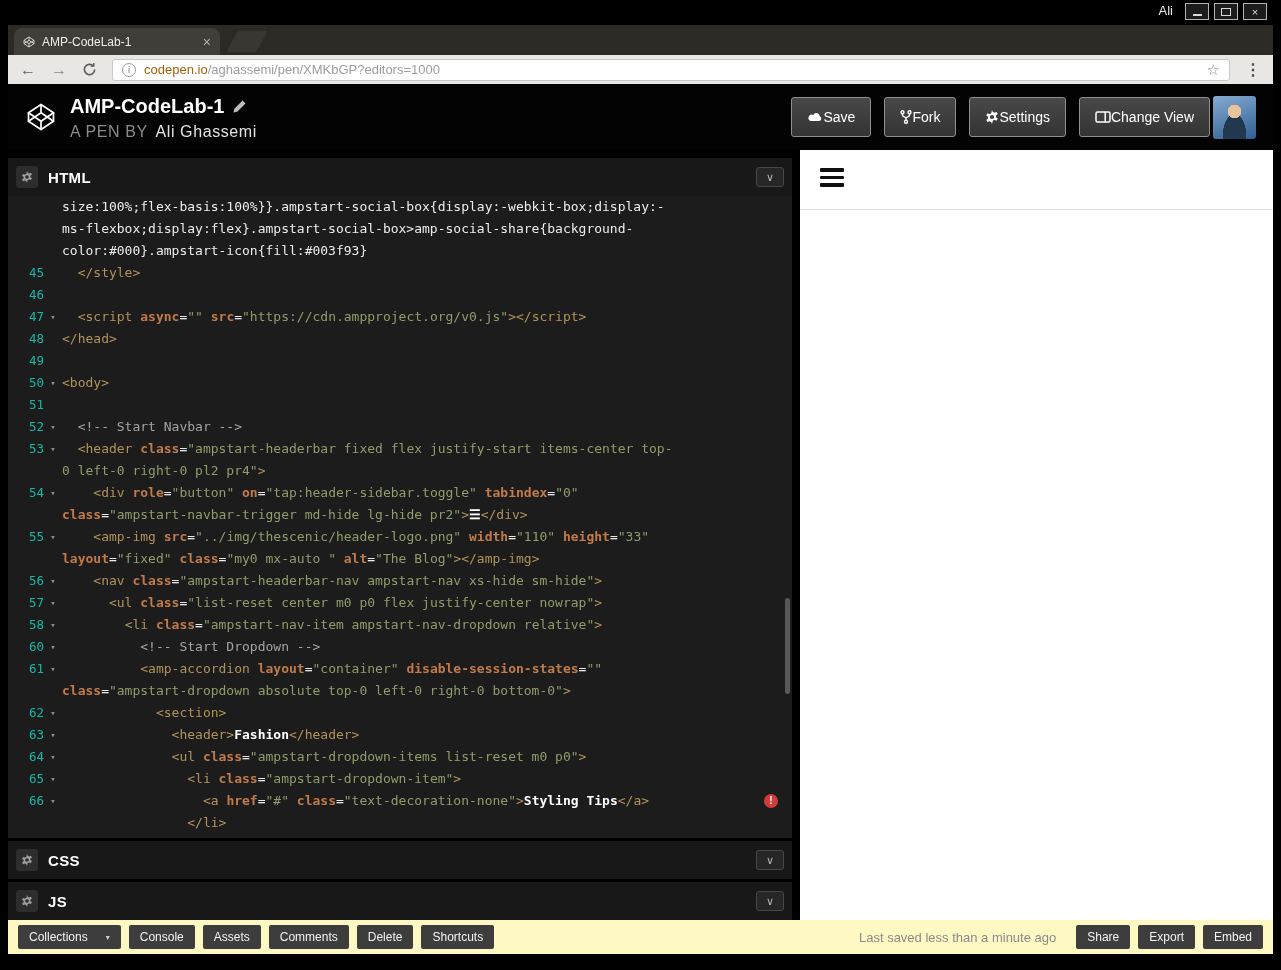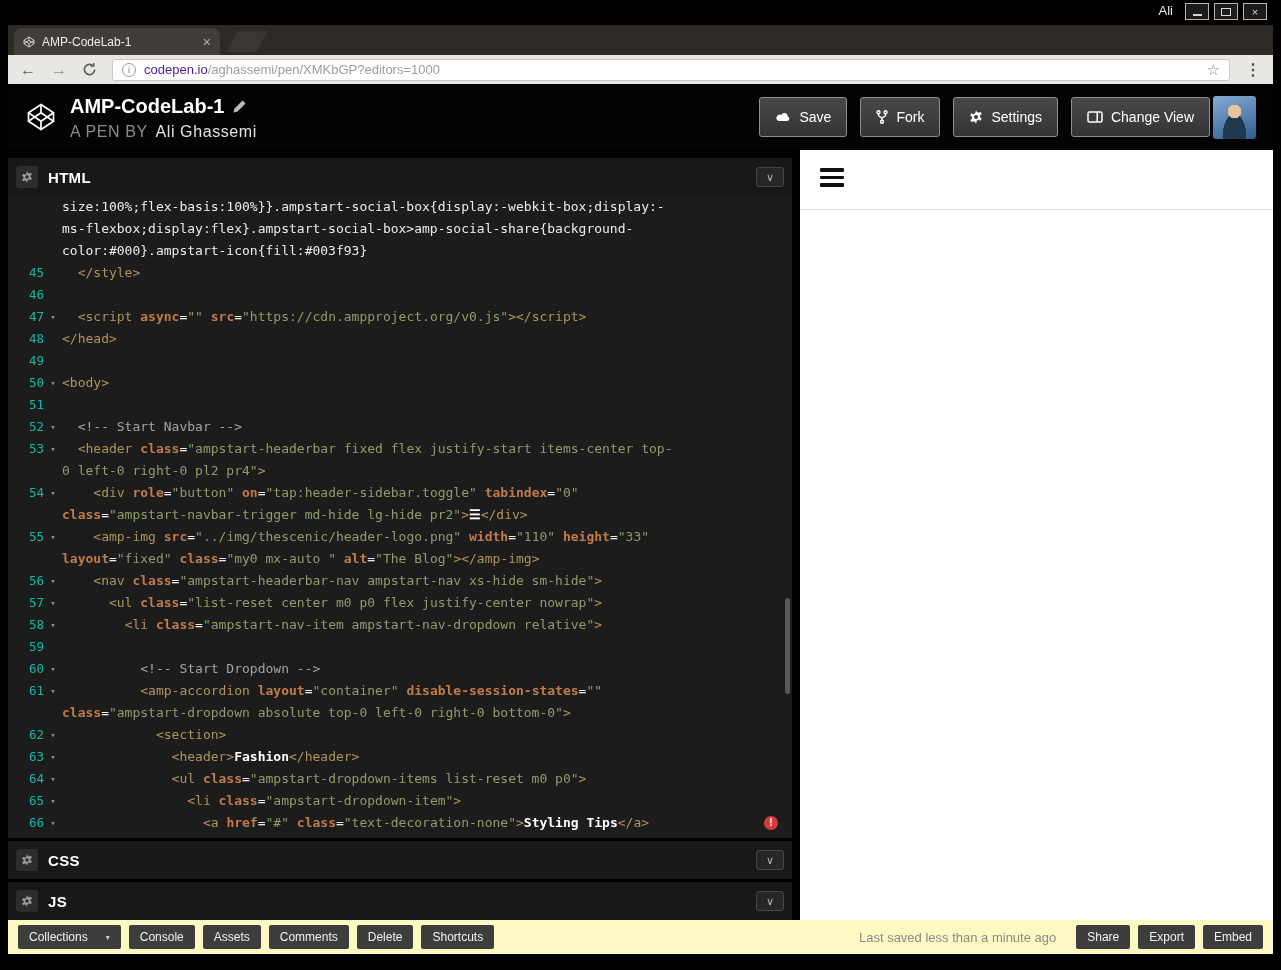--- a/index.html
+++ b/index.html
@@ -25,34 +25,34 @@
   .tab-title { flex:1; color:#ececec; font-size:12px; white-space:nowrap; overflow:hidden; margin:0 7px; }
   .tab-close { color:#b0b0b0; font-size:14px; line-height:14px; }
   .newtab { position:absolute; left:224px; bottom:3px; width:30px; height:21px; background:#3a3631; transform:skewX(-28deg); border-radius:2px; }
 
   
   .toolbar { position:absolute; top:55px; left:8px; right:8px; height:29px; background:#e9e7e4; display:flex; align-items:center; padding:0 12px; gap:15px; }
   .nav-glyph { color:#5f5f5f; font-size:16px; line-height:16px; }
   .nav-glyph.fwd { color:#8a8a8a; }
   .urlbar { flex:1; height:22px; background:#fff; border:1px solid #c9c9c9; border-radius:3px; display:flex; align-items:center; padding:0 9px; gap:8px; font-size:13px; }
   .infodot { width:14px; height:14px; border-radius:50%; border:1px solid #9a9a9a; color:#777; font-size:9px; display:flex; align-items:center; justify-content:center; flex:none; }
-  .url-domain { color:#4c1d95; }
+  .url-domain { color:#a16207; }
   .url-path { color:#9c9c9c; }
   .star { margin-left:auto; color:#8a8a8a; font-size:15px; }
   .menu-dots { color:#4d4d4d; font-size:16px; font-weight:bold; }
 
   
   .cp-header { position:absolute; top:84px; left:8px; right:8px; height:66px; background:#030303; }
   .cp-logo { position:absolute; left:18px; top:18px; }
   .title-block { position:absolute; left:62px; top:11px; }
   .pen-title { color:#fff; font-size:20px; font-weight:bold; display:flex; align-items:center; gap:9px; }
   .byline { margin-top:5px; font-size:16px; letter-spacing:.6px; color:#8b8b8b; }
   .byline .author { color:#e2e2e2; margin-left:3px; }
   .hdr-buttons { position:absolute; right:63px; top:13px; display:flex; gap:13px; }
-  .hbtn { height:40px; display:flex; align-items:center; gap:8px; padding:7px 15px; background:linear-gradient(#484848,#343434); border:1px solid #8f8f8f; border-radius:3px; color:#fff; font-size:14px; }
+  .hbtn { height:40px; display:flex; align-items:center; padding:7px 15px; background:linear-gradient(#484848,#343434); border:1px solid #8f8f8f; border-radius:3px; color:#fff; font-size:14px; }
   .avatar { position:absolute; right:17px; top:12px; width:43px; height:43px; border-radius:3px;
     background:
       radial-gradient(circle at 50% 36%, #e8c49a 0 19%, rgba(0,0,0,0) 20%),
       radial-gradient(ellipse at 50% 92%, #22384f 0 38%, rgba(0,0,0,0) 39%),
       linear-gradient(160deg,#86abd1,#2f5e93);
   }
 
   
   .editors { position:absolute; left:8px; top:150px; width:784px; bottom:50px; background:#000; display:flex; flex-direction:column; }
   .ed-spacer { height:8px; flex:none; }
@@ -210,21 +210,20 @@
         <div class="crow"><span class="gut">52</span><span class="fold">▾</span><span class="codetext"><span class="tk-p">  </span><span class="tk-c">&lt;!-- Start Navbar --&gt;</span></span></div>
         <div class="crow"><span class="gut">53</span><span class="fold">▾</span><span class="codetext"><span class="tk-p">  </span><span class="tk-t">&lt;header</span><span class="tk-p"> </span><span class="tk-a">class</span><span class="tk-p">=</span><span class="tk-s">"ampstart-headerbar fixed flex justify-start items-center top-</span></span></div>
         <div class="crow"><span class="gut"></span><span class="fold"></span><span class="codetext"><span class="tk-s">0 left-0 right-0 pl2 pr4"</span><span class="tk-t">&gt;</span></span></div>
         <div class="crow"><span class="gut">54</span><span class="fold">▾</span><span class="codetext"><span class="tk-p">    </span><span class="tk-t">&lt;div</span><span class="tk-p"> </span><span class="tk-a">role</span><span class="tk-p">=</span><span class="tk-s">"button"</span><span class="tk-p"> </span><span class="tk-a">on</span><span class="tk-p">=</span><span class="tk-s">"tap:header-sidebar.toggle"</span><span class="tk-p"> </span><span class="tk-a">tabindex</span><span class="tk-p">=</span><span class="tk-s">"0"</span></span></div>
         <div class="crow"><span class="gut"></span><span class="fold"></span><span class="codetext"><span class="tk-a">class</span><span class="tk-p">=</span><span class="tk-s">"ampstart-navbar-trigger md-hide lg-hide pr2"</span><span class="tk-t">&gt;</span><span class="tk-b">☰</span><span class="tk-t">&lt;/div&gt;</span></span></div>
         <div class="crow"><span class="gut">55</span><span class="fold">▾</span><span class="codetext"><span class="tk-p">    </span><span class="tk-t">&lt;amp-img</span><span class="tk-p"> </span><span class="tk-a">src</span><span class="tk-p">=</span><span class="tk-s">"../img/thescenic/header-logo.png"</span><span class="tk-p"> </span><span class="tk-a">width</span><span class="tk-p">=</span><span class="tk-s">"110"</span><span class="tk-p"> </span><span class="tk-a">height</span><span class="tk-p">=</span><span class="tk-s">"33"</span></span></div>
         <div class="crow"><span class="gut"></span><span class="fold"></span><span class="codetext"><span class="tk-a">layout</span><span class="tk-p">=</span><span class="tk-s">"fixed"</span><span class="tk-p"> </span><span class="tk-a">class</span><span class="tk-p">=</span><span class="tk-s">"my0 mx-auto "</span><span class="tk-p"> </span><span class="tk-a">alt</span><span class="tk-p">=</span><span class="tk-s">"The Blog"</span><span class="tk-t">&gt;&lt;/amp-img&gt;</span></span></div>
         <div class="crow"><span class="gut">56</span><span class="fold">▾</span><span class="codetext"><span class="tk-p">    </span><span class="tk-t">&lt;nav</span><span class="tk-p"> </span><span class="tk-a">class</span><span class="tk-p">=</span><span class="tk-s">"ampstart-headerbar-nav ampstart-nav xs-hide sm-hide"</span><span class="tk-t">&gt;</span></span></div>
         <div class="crow"><span class="gut">57</span><span class="fold">▾</span><span class="codetext"><span class="tk-p">      </span><span class="tk-t">&lt;ul</span><span class="tk-p"> </span><span class="tk-a">class</span><span class="tk-p">=</span><span class="tk-s">"list-reset center m0 p0 flex justify-center nowrap"</span><span class="tk-t">&gt;</span></span></div>
         <div class="crow"><span class="gut">58</span><span class="fold">▾</span><span class="codetext"><span class="tk-p">        </span><span class="tk-t">&lt;li</span><span class="tk-p"> </span><span class="tk-a">class</span><span class="tk-p">=</span><span class="tk-s">"ampstart-nav-item ampstart-nav-dropdown relative"</span><span class="tk-t">&gt;</span></span></div>
-        <div class="crow"><span class="gut">59</span><span class="fold"></span><span class="codetext"></span></div>
         <div class="crow"><span class="gut">60</span><span class="fold">▾</span><span class="codetext"><span class="tk-p">          </span><span class="tk-c">&lt;!-- Start Dropdown --&gt;</span></span></div>
         <div class="crow"><span class="gut">61</span><span class="fold">▾</span><span class="codetext"><span class="tk-p">          </span><span class="tk-t">&lt;amp-accordion</span><span class="tk-p"> </span><span class="tk-a">layout</span><span class="tk-p">=</span><span class="tk-s">"container"</span><span class="tk-p"> </span><span class="tk-a">disable-session-states</span><span class="tk-p">=</span><span class="tk-s">""</span></span></div>
         <div class="crow"><span class="gut"></span><span class="fold"></span><span class="codetext"><span class="tk-a">class</span><span class="tk-p">=</span><span class="tk-s">"ampstart-dropdown absolute top-0 left-0 right-0 bottom-0"</span><span class="tk-t">&gt;</span></span></div>
         <div class="crow"><span class="gut">62</span><span class="fold">▾</span><span class="codetext"><span class="tk-p">            </span><span class="tk-t">&lt;section&gt;</span></span></div>
         <div class="crow"><span class="gut">63</span><span class="fold">▾</span><span class="codetext"><span class="tk-p">              </span><span class="tk-t">&lt;header&gt;</span><span class="tk-b">Fashion</span><span class="tk-t">&lt;/header&gt;</span></span></div>
         <div class="crow"><span class="gut">64</span><span class="fold">▾</span><span class="codetext"><span class="tk-p">              </span><span class="tk-t">&lt;ul</span><span class="tk-p"> </span><span class="tk-a">class</span><span class="tk-p">=</span><span class="tk-s">"ampstart-dropdown-items list-reset m0 p0"</span><span class="tk-t">&gt;</span></span></div>
         <div class="crow"><span class="gut">65</span><span class="fold">▾</span><span class="codetext"><span class="tk-p">                </span><span class="tk-t">&lt;li</span><span class="tk-p"> </span><span class="tk-a">class</span><span class="tk-p">=</span><span class="tk-s">"ampstart-dropdown-item"</span><span class="tk-t">&gt;</span></span></div>
         <div class="crow"><span class="gut">66</span><span class="fold">▾</span><span class="codetext"><span class="tk-p">                  </span><span class="tk-t">&lt;a</span><span class="tk-p"> </span><span class="tk-a">href</span><span class="tk-p">=</span><span class="tk-s">"#"</span><span class="tk-p"> </span><span class="tk-a">class</span><span class="tk-p">=</span><span class="tk-s">"text-decoration-none"</span><span class="tk-t">&gt;</span><span class="tk-b">Styling Tips</span><span class="tk-t">&lt;/a&gt;</span></span><span class="errdot">!</span></div>
         <div class="crow"><span class="gut"></span><span class="fold"></span><span class="codetext"><span class="tk-p">                </span><span class="tk-t">&lt;/li&gt;</span></span></div>
       </div>

